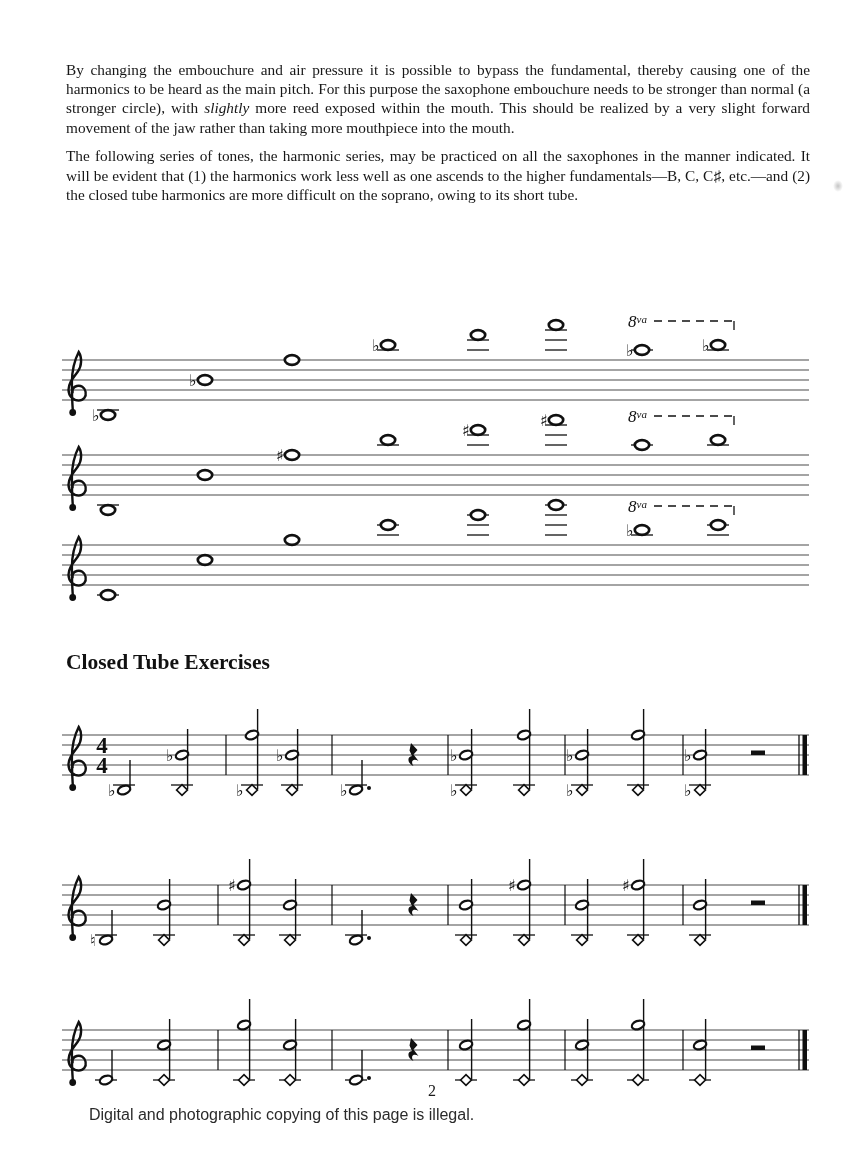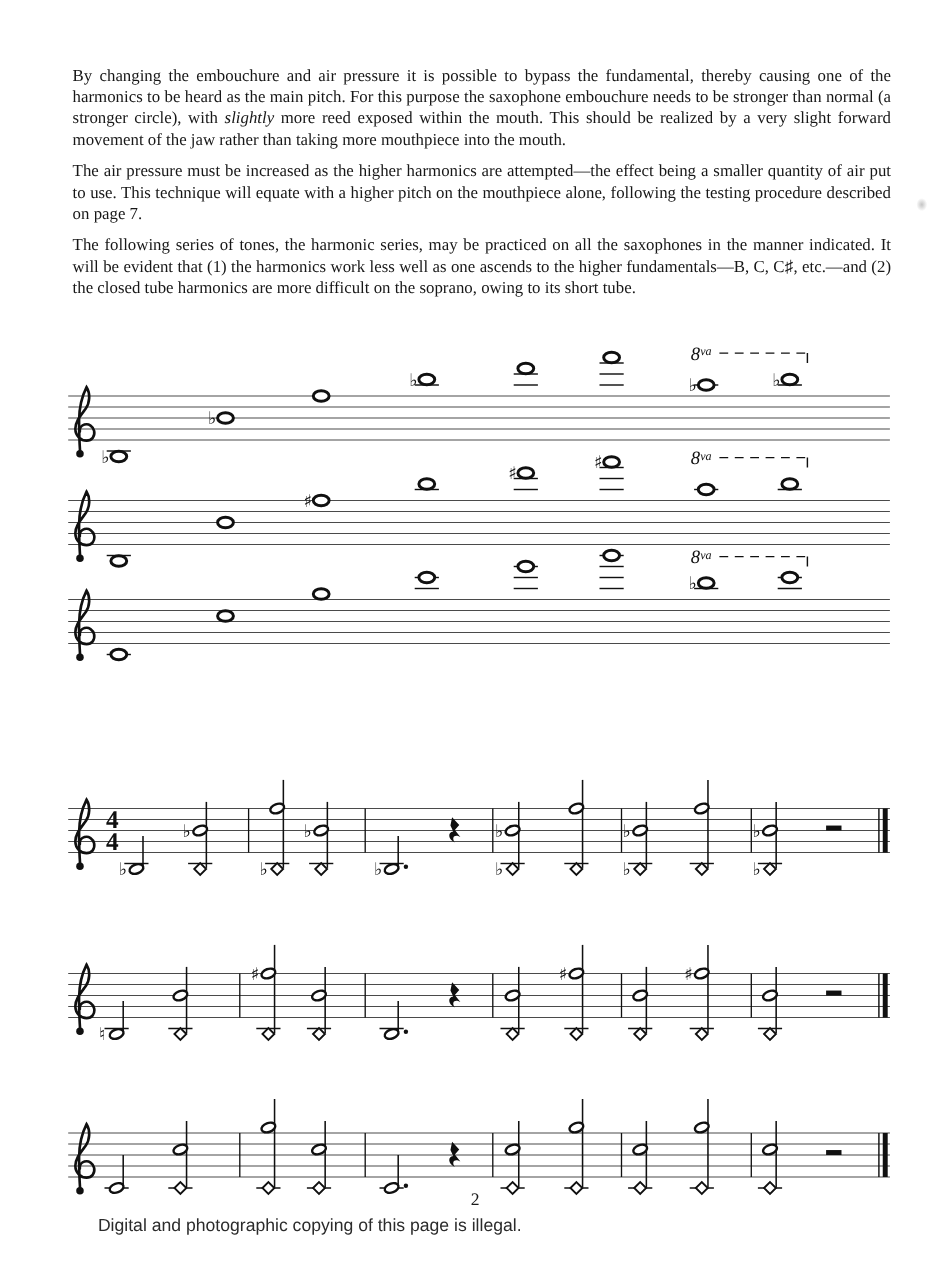--- a/index.html
+++ b/index.html
@@ -18,24 +18,24 @@
   .smudge{position:absolute;left:833px;top:180px;width:10px;height:12px;border-radius:50%;
           background:radial-gradient(ellipse at center,#c4c4c4 0%,rgba(255,255,255,0) 70%);}
 </style>
 </head>
 <body>
 
 <div class="page">
 
   <div class="textblock">
     <p><span>By changing the embouchure and air pressure it is possible to bypass the fundamental, thereby causing one of the harmonics to be heard as the main pitch. For this purpose the saxophone embouchure needs to be stronger than normal (a stronger circle), with </span><span class="em">slightly</span><span> more reed exposed within the mouth. This should be realized by a very slight forward movement of the jaw rather than taking more mouthpiece into the mouth.</span></p>
-    <p>The air pressure must be increased as the higher harmonics are attempted—the effect being a smaller quantity of air put to use. This technique will equate with a higher pitch on the mouthpiece alone, following the testing procedure described on page 7.</p>
     <p>The following series of tones, the harmonic series, may be practiced on all the saxophones in the manner indicated. It will be evident that (1) the harmonics work less well as one ascends to the higher fundamentals—B, C, C♯, etc.—and (2) the closed tube harmonics are more difficult on the soprano, owing to its short tube.</p>
   </div>
 
+  <div class="heading">Closed Tube Exercises</div>
 
   <svg id="music-svg" class="musiclayer" viewBox="0 0 864 1152" xmlns="http://www.w3.org/2000/svg">
       <g>
         <line x1="62" y1="360" x2="809" y2="360" stroke="#4a4a4a" stroke-width="1.1"></line>
         <line x1="62" y1="370" x2="809" y2="370" stroke="#4a4a4a" stroke-width="1.1"></line>
         <line x1="62" y1="380" x2="809" y2="380" stroke="#4a4a4a" stroke-width="1.1"></line>
         <line x1="62" y1="390" x2="809" y2="390" stroke="#4a4a4a" stroke-width="1.1"></line>
         <line x1="62" y1="400" x2="809" y2="400" stroke="#4a4a4a" stroke-width="1.1"></line>
         <g transform="translate(66,360)">
           <path d="M 6.9 52 C 6.1 40 5.8 30 5.9 22 C 6 11 8.4 0.5 12.7 -8 C 16.2 -2.5 15.9 6 11.7 11.8 C 6.2 19.2 2.5 23.6 2.5 29.8 C 2.5 36.4 7.6 40.6 12.7 40.6 C 17.5 40.6 20.5 36.7 19.6 31.9 C 18.7 27.4 14.7 24.9 10.8 26 C 7.9 26.8 6.2 29.5 6.6 32.5" fill="none" stroke="#101010" stroke-width="2.4" stroke-linecap="round"></path>

